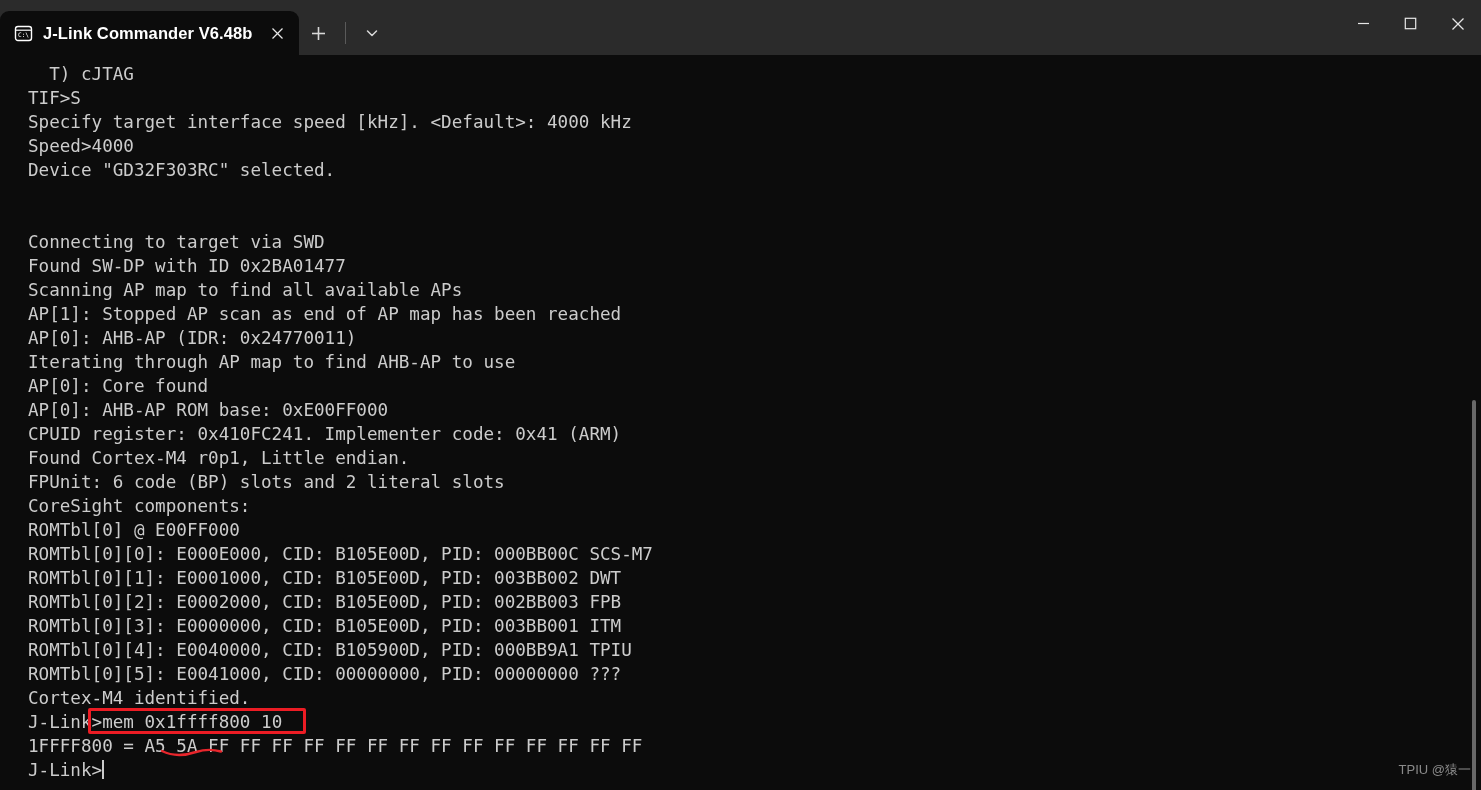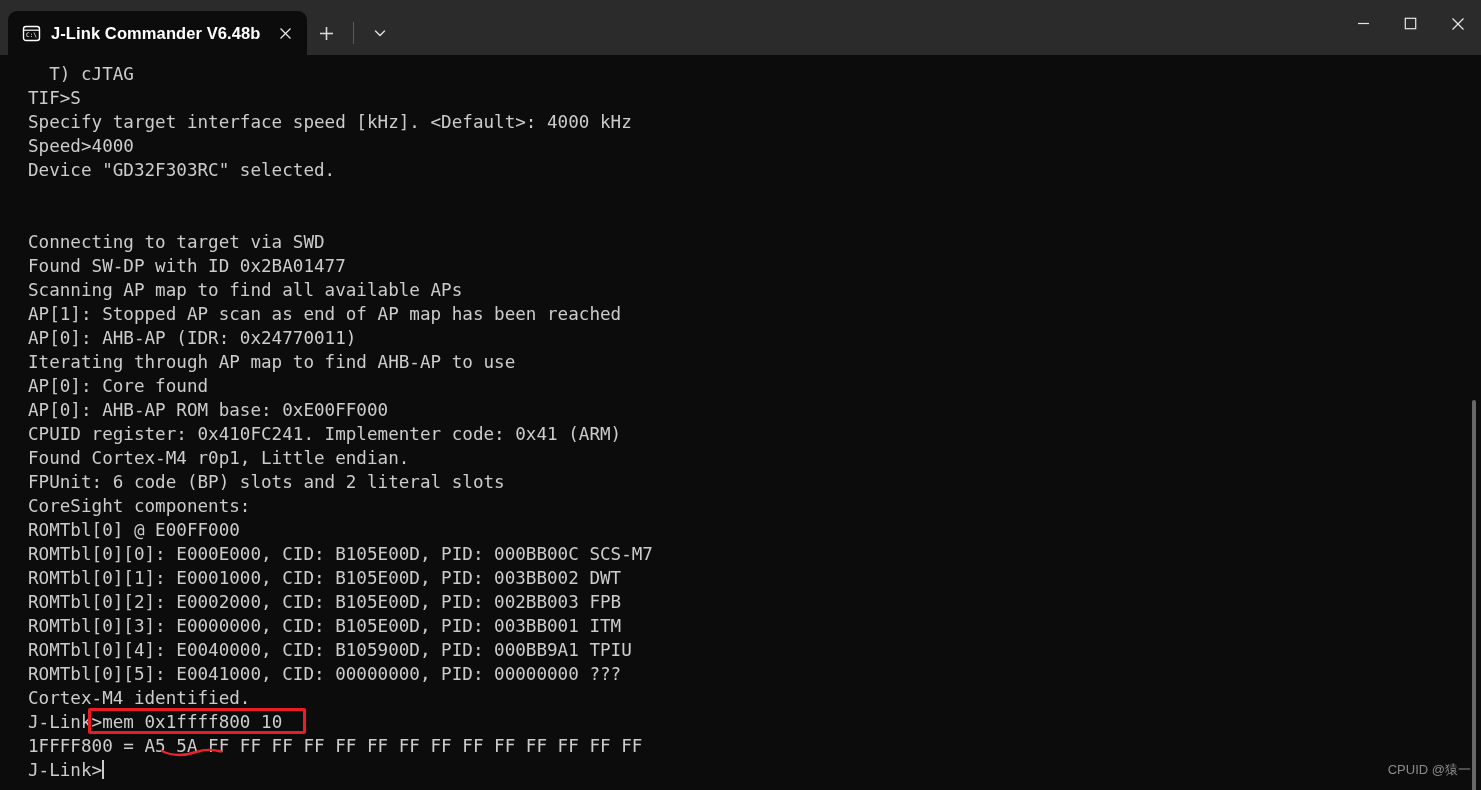--- a/index.html
+++ b/index.html
@@ -18,21 +18,20 @@
     width: 1481px;
     height: 55px;
     background: #2b2b2b;
     display: flex;
     align-items: flex-end;
   }
   .tabstrip {
     display: flex;
     align-items: flex-end;
     height: 55px;
-    padding-left: 8px;
   }
   .tab {
     position: relative;
     display: flex;
     align-items: center;
     height: 44px;
     padding: 0 6px 0 14px;
     background: #0c0c0c;
     border-radius: 9px 9px 0 0;
     min-width: 290px;
@@ -223,14 +222,14 @@
   <div class="anno-box" style="left:88px; top:653px; width:218px; height:26px;"></div>
 
   <svg class="anno-underline" style="left:160px; top:690px; width:64px; height:14px;" viewBox="0 0 64 14">
     <path d="M2,6 C12,11 24,11 36,7 C44,4.5 52,4 61,6.5" fill="none" stroke="#e8262c" stroke-width="2.4" stroke-linecap="round"></path>
   </svg>
 
   <div class="scrollbar-track">
     <div class="scrollbar-thumb" style="top:290px; height:430px;"></div>
   </div>
 
-  <div class="watermark">CPUID @猿一</div>
+  <div class="watermark">TPIU @猿一</div>
 </div>
 
 </body></html>

